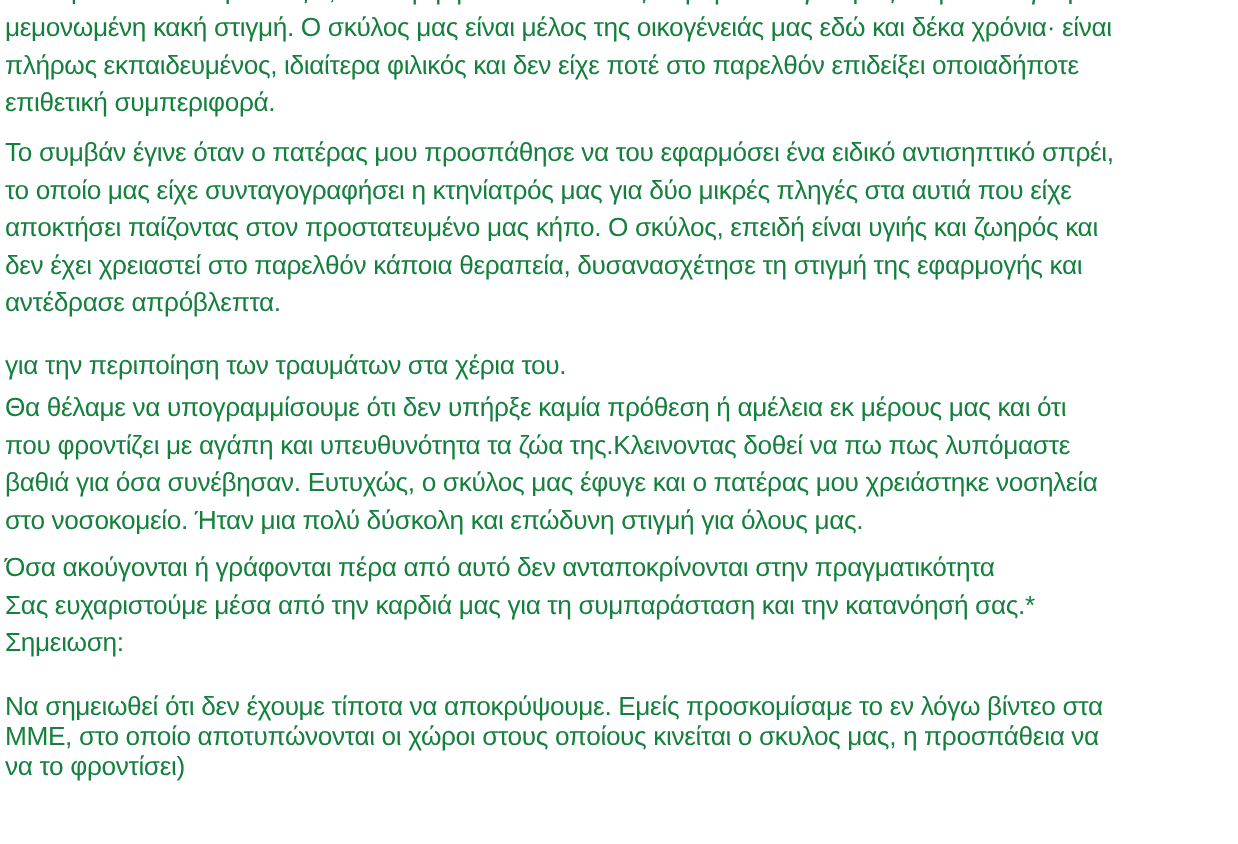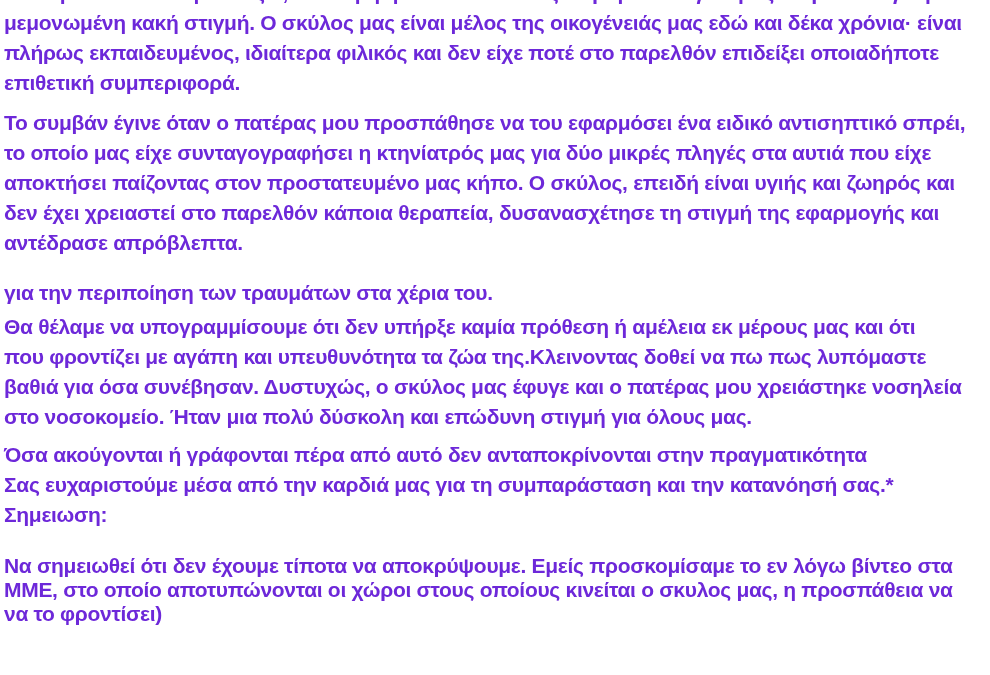--- a/index.html
+++ b/index.html
@@ -8,23 +8,22 @@
     background: #ffffff;
     overflow: hidden;
   }
   .doc {
     width: 990px; height: 675px;
     box-sizing: border-box;
     padding: 0 4px 0 4px;
     font-family: "Liberation Sans", "DejaVu Sans", sans-serif;
     font-size: 21px;
     letter-spacing: -0.3px;
-    color: #6d28d9;
+    color: #15803d;
     overflow: hidden;
-    font-weight: bold;
   }
   
   .clipped-line {
     height: 8px;
     overflow: hidden;
     position: relative;
   }
   .clipped-line .inner {
     position: absolute;
     left: 0; top: -22px;
@@ -59,21 +58,21 @@
         <div class="line">αποκτήσει παίζοντας στον προστατευμένο μας κήπο. Ο σκύλος, επειδή είναι υγιής και ζωηρός και</div>
         <div class="line">δεν έχει χρειαστεί στο παρελθόν κάποια θεραπεία, δυσανασχέτησε τη στιγμή της εφαρμογής και</div>
         <div class="line">αντέδρασε απρόβλεπτα.</div>
       </div>
       <div class="para">
         <div class="line">για την περιποίηση των τραυμάτων στα χέρια του.</div>
       </div>
       <div class="para">
         <div class="line">Θα θέλαμε να υπογραμμίσουμε ότι δεν υπήρξε καμία πρόθεση ή αμέλεια εκ μέρους μας και ότι</div>
         <div class="line">που φροντίζει με αγάπη και υπευθυνότητα τα ζώα της.Κλεινοντας δοθεί να πω πως λυπόμαστε</div>
-        <div class="line">βαθιά για όσα συνέβησαν. Δυστυχώς, ο σκύλος μας έφυγε και ο πατέρας μου χρειάστηκε νοσηλεία</div>
+        <div class="line">βαθιά για όσα συνέβησαν. Ευτυχώς, ο σκύλος μας έφυγε και ο πατέρας μου χρειάστηκε νοσηλεία</div>
         <div class="line">στο νοσοκομείο. Ήταν μια πολύ δύσκολη και επώδυνη στιγμή για όλους μας.</div>
       </div>
       <div class="para">
         <div class="line">Όσα ακούγονται ή γράφονται πέρα από αυτό δεν ανταποκρίνονται στην πραγματικότητα</div>
         <div class="line">Σας ευχαριστούμε μέσα από την καρδιά μας για τη συμπαράσταση και την κατανόησή σας.*</div>
         <div class="line">Σημειωση:</div>
       </div>
       <div class="para">
         <div class="line">Να σημειωθεί ότι δεν έχουμε τίποτα να αποκρύψουμε. Εμείς προσκομίσαμε το εν λόγω βίντεο στα</div>
         <div class="line">ΜΜΕ, στο οποίο αποτυπώνονται οι χώροι στους οποίους κινείται ο σκυλος μας, η προσπάθεια να</div>

